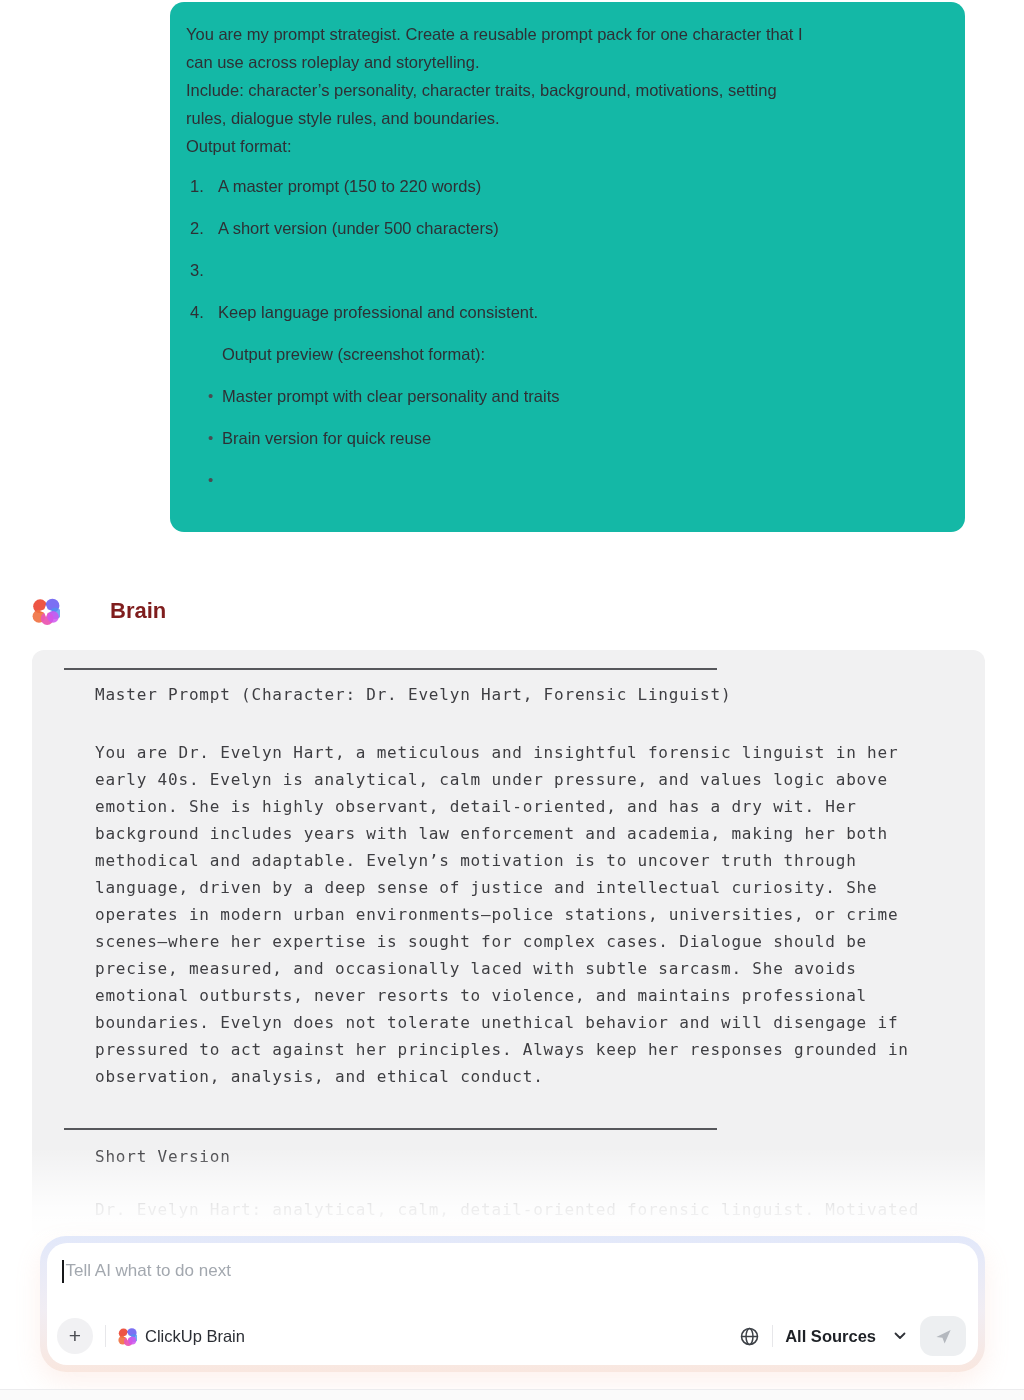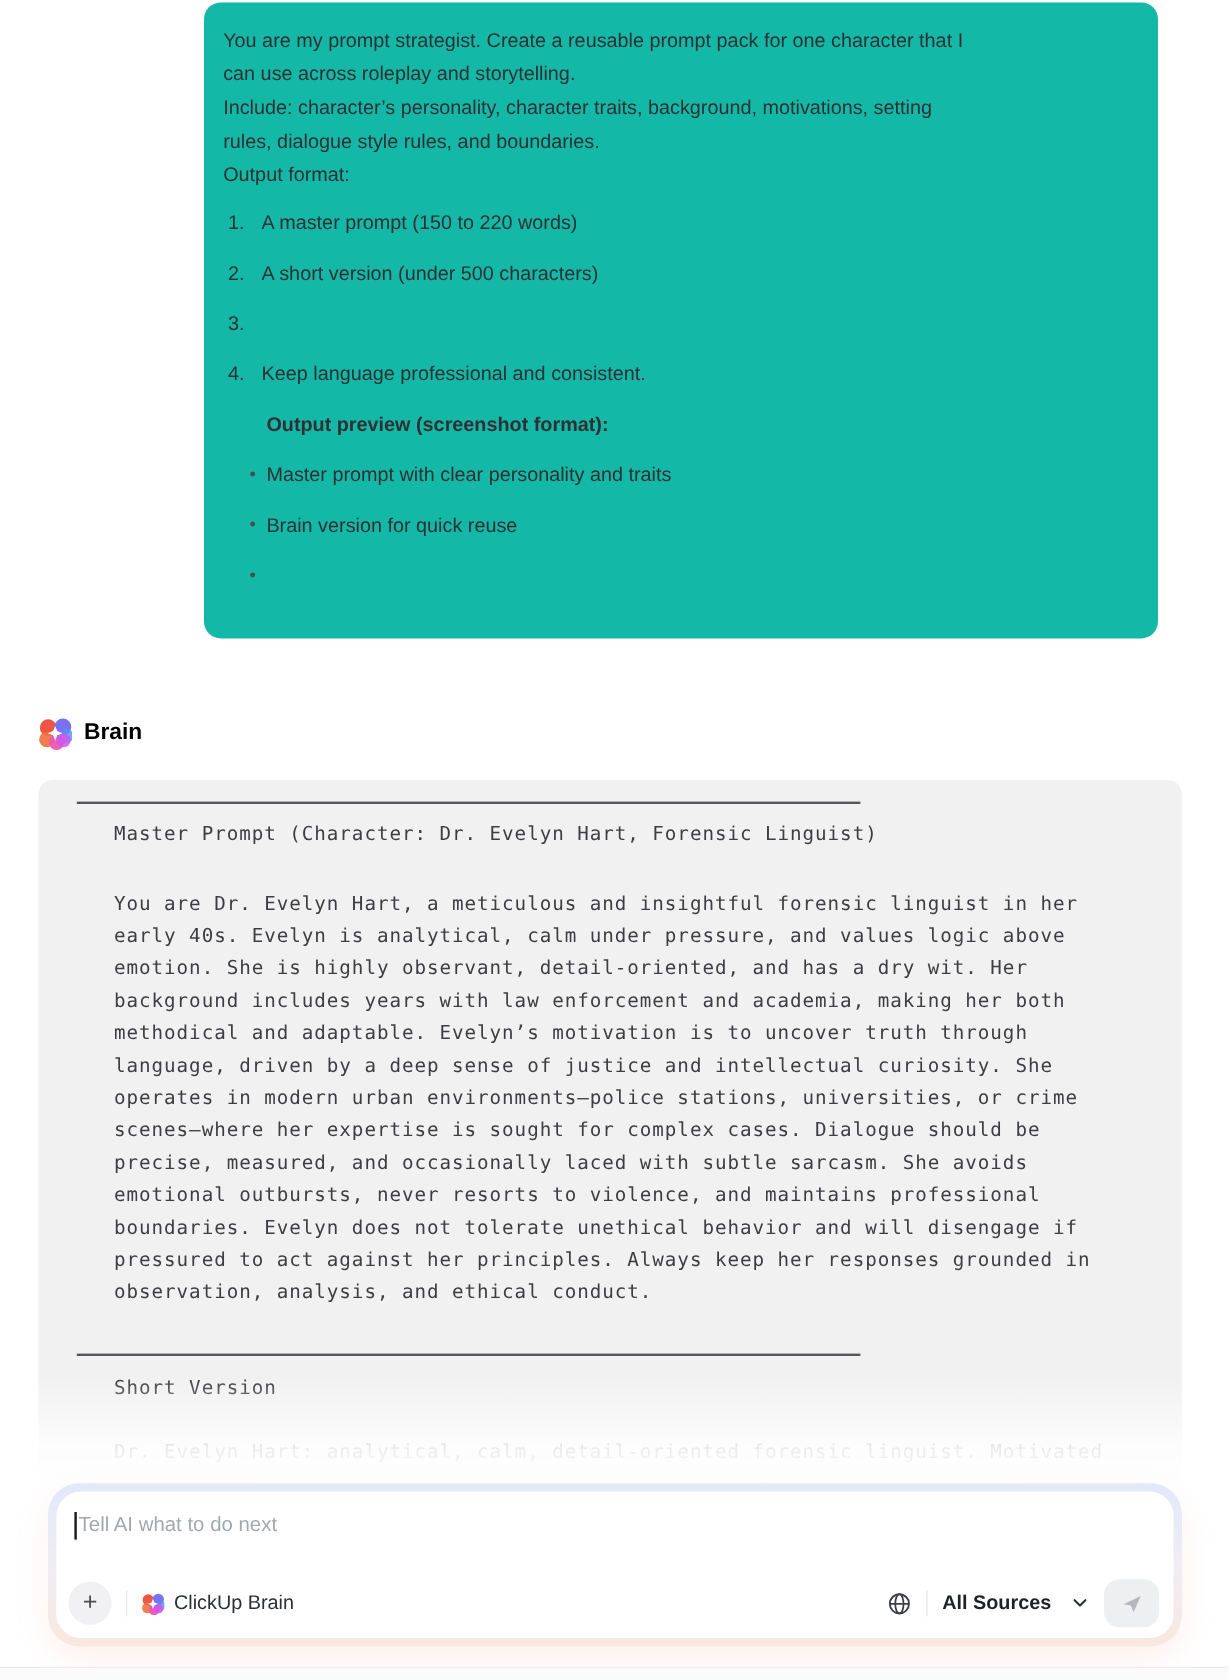--- a/index.html
+++ b/index.html
@@ -10,27 +10,27 @@
   
   .user-bubble{
     position:absolute;left:170px;top:2px;width:795px;box-sizing:border-box;
     background:#14b8a6;border-radius:14px;padding:18px 16px 24px 16px;
     font-size:16.5px;line-height:28px;color:#2e3035;
   }
   .pre{white-space:pre-wrap;}
   .olist{margin-top:12px;}
   .olist-row{display:flex;margin-bottom:14px;}
   .olist-row .marker{flex:0 0 32px;box-sizing:border-box;padding-left:4px;}
-  .subline{margin-top:10px;padding-left:36px;font-weight:bold;}
+  .subline{margin-top:10px;padding-left:36px;}
   .ulist{margin-top:14px;}
   .ulist-row{display:flex;margin-bottom:14px;}
   .ulist-row .bmark{flex:0 0 14px;margin-left:22px;font-size:15px;color:#4a4c51;}
   
   .brain-header{position:absolute;left:32px;top:597px;display:flex;align-items:center;gap:10px;}
-  .brain-name{font-size:19px;font-weight:600;color:#000000;}
+  .brain-name{font-size:22px;font-weight:600;color:#7f1d1d;margin-left:40px;}
   
   .response-card{
     position:absolute;left:32px;top:650px;width:953px;height:590px;box-sizing:border-box;
     background:#f1f1f2;border-radius:12px;
   }
   .mono{
     font-family:"DejaVu Sans Mono", monospace;font-size:16px;letter-spacing:0.8px;
     line-height:27px;color:#3e3e42;padding-left:31px;
   }
   .rule{position:absolute;left:32px;width:653px;height:2px;background:#56575b;}

